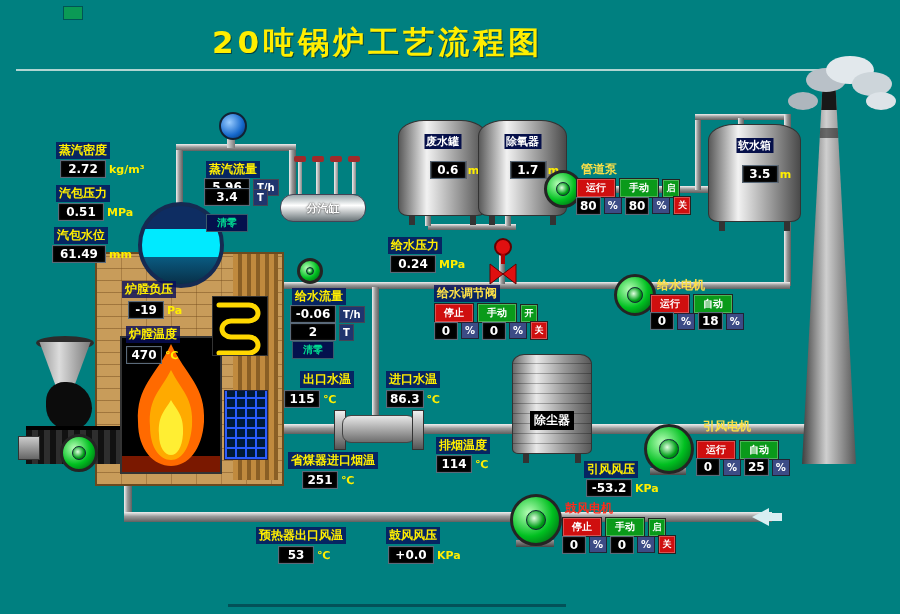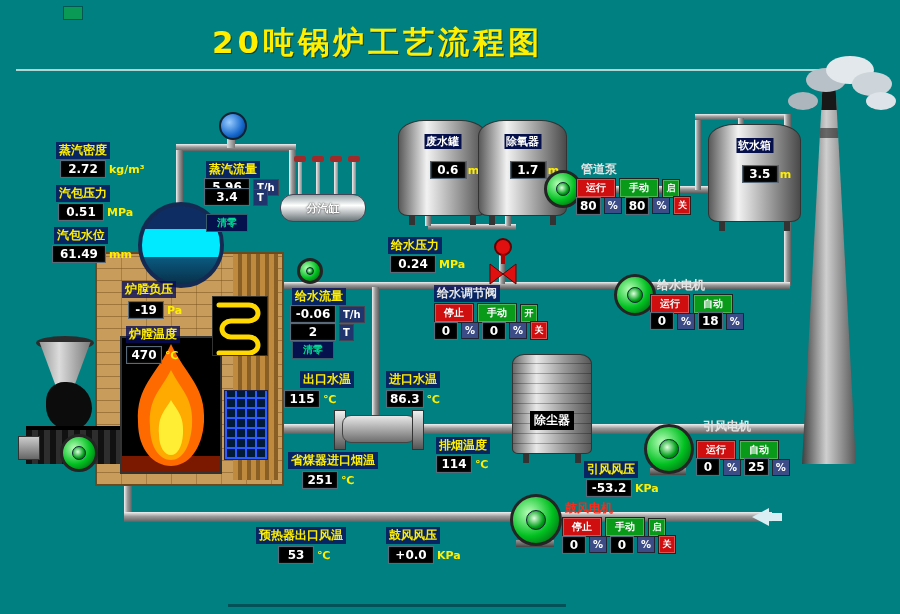--- a/index.html
+++ b/index.html
@@ -6,21 +6,21 @@
   body{font-family:"DejaVu Sans",sans-serif;}
   #canvas{position:relative;width:900px;height:614px;background:#008080;overflow:hidden;}
   .abs{position:absolute;}
   
   .title{position:absolute;left:212px;top:22px;font:bold 31px "DejaVu Sans",sans-serif;color:#ffee00;letter-spacing:4px;z-index:6;text-shadow:1px 1px 0 #044;}
   .rule{position:absolute;left:16px;top:69px;width:806px;height:2px;background:#cfe4e0;opacity:.85;z-index:2;}
   .rule2{position:absolute;left:228px;top:604px;width:338px;height:3px;background:rgba(4,55,66,.65);z-index:2;}
   .corner-chip{position:absolute;left:63px;top:6px;width:18px;height:12px;background:#0b9a55;border:1px solid #055;z-index:2;}
   
   .lbl{position:absolute;color:#ffee00;font:bold 12px "DejaVu Sans",sans-serif;background:rgba(8,14,90,.8);padding:0 3px;white-space:nowrap;z-index:6;}
-  .lbl.green{color:#e5e5e5;text-align:center;}
+  .lbl.green{color:#fde047;text-align:center;}
   .lbl.red{color:#ff2a1a;}
   .lbl.nobg{background:none;}
   
   .val,.row{position:absolute;display:flex;align-items:center;gap:3px;z-index:6;white-space:nowrap;}
   .num{background:#000;color:#fff;font:bold 12px "DejaVu Sans",sans-serif;text-align:center;padding:1px 3px;border:1px solid #5a6a7a;box-shadow:inset 0 0 2px #333;}
   .n2{min-width:16px;}.n3{min-width:28px;}.n4{min-width:38px;}.n5{min-width:46px;}
   .unit{color:#ffee00;font:bold 11px "DejaVu Sans",sans-serif;}
   .ubox{background:#20356e;color:#fff;font:bold 10px "DejaVu Sans",sans-serif;padding:2px 3px;border:1px solid #445;}
   .pct{min-width:12px;text-align:center;background:#3c4c86;color:#fff;font:bold 10px "DejaVu Sans",sans-serif;padding:2px 2px;border:1px solid #223;}
   .btn{display:inline-block;min-width:34px;text-align:center;font:bold 10px "DejaVu Sans",sans-serif;padding:2px 2px;color:#fff;border:1px solid #222;box-shadow:inset 0 0 0 1px rgba(255,255,255,.28);cursor:pointer;}

